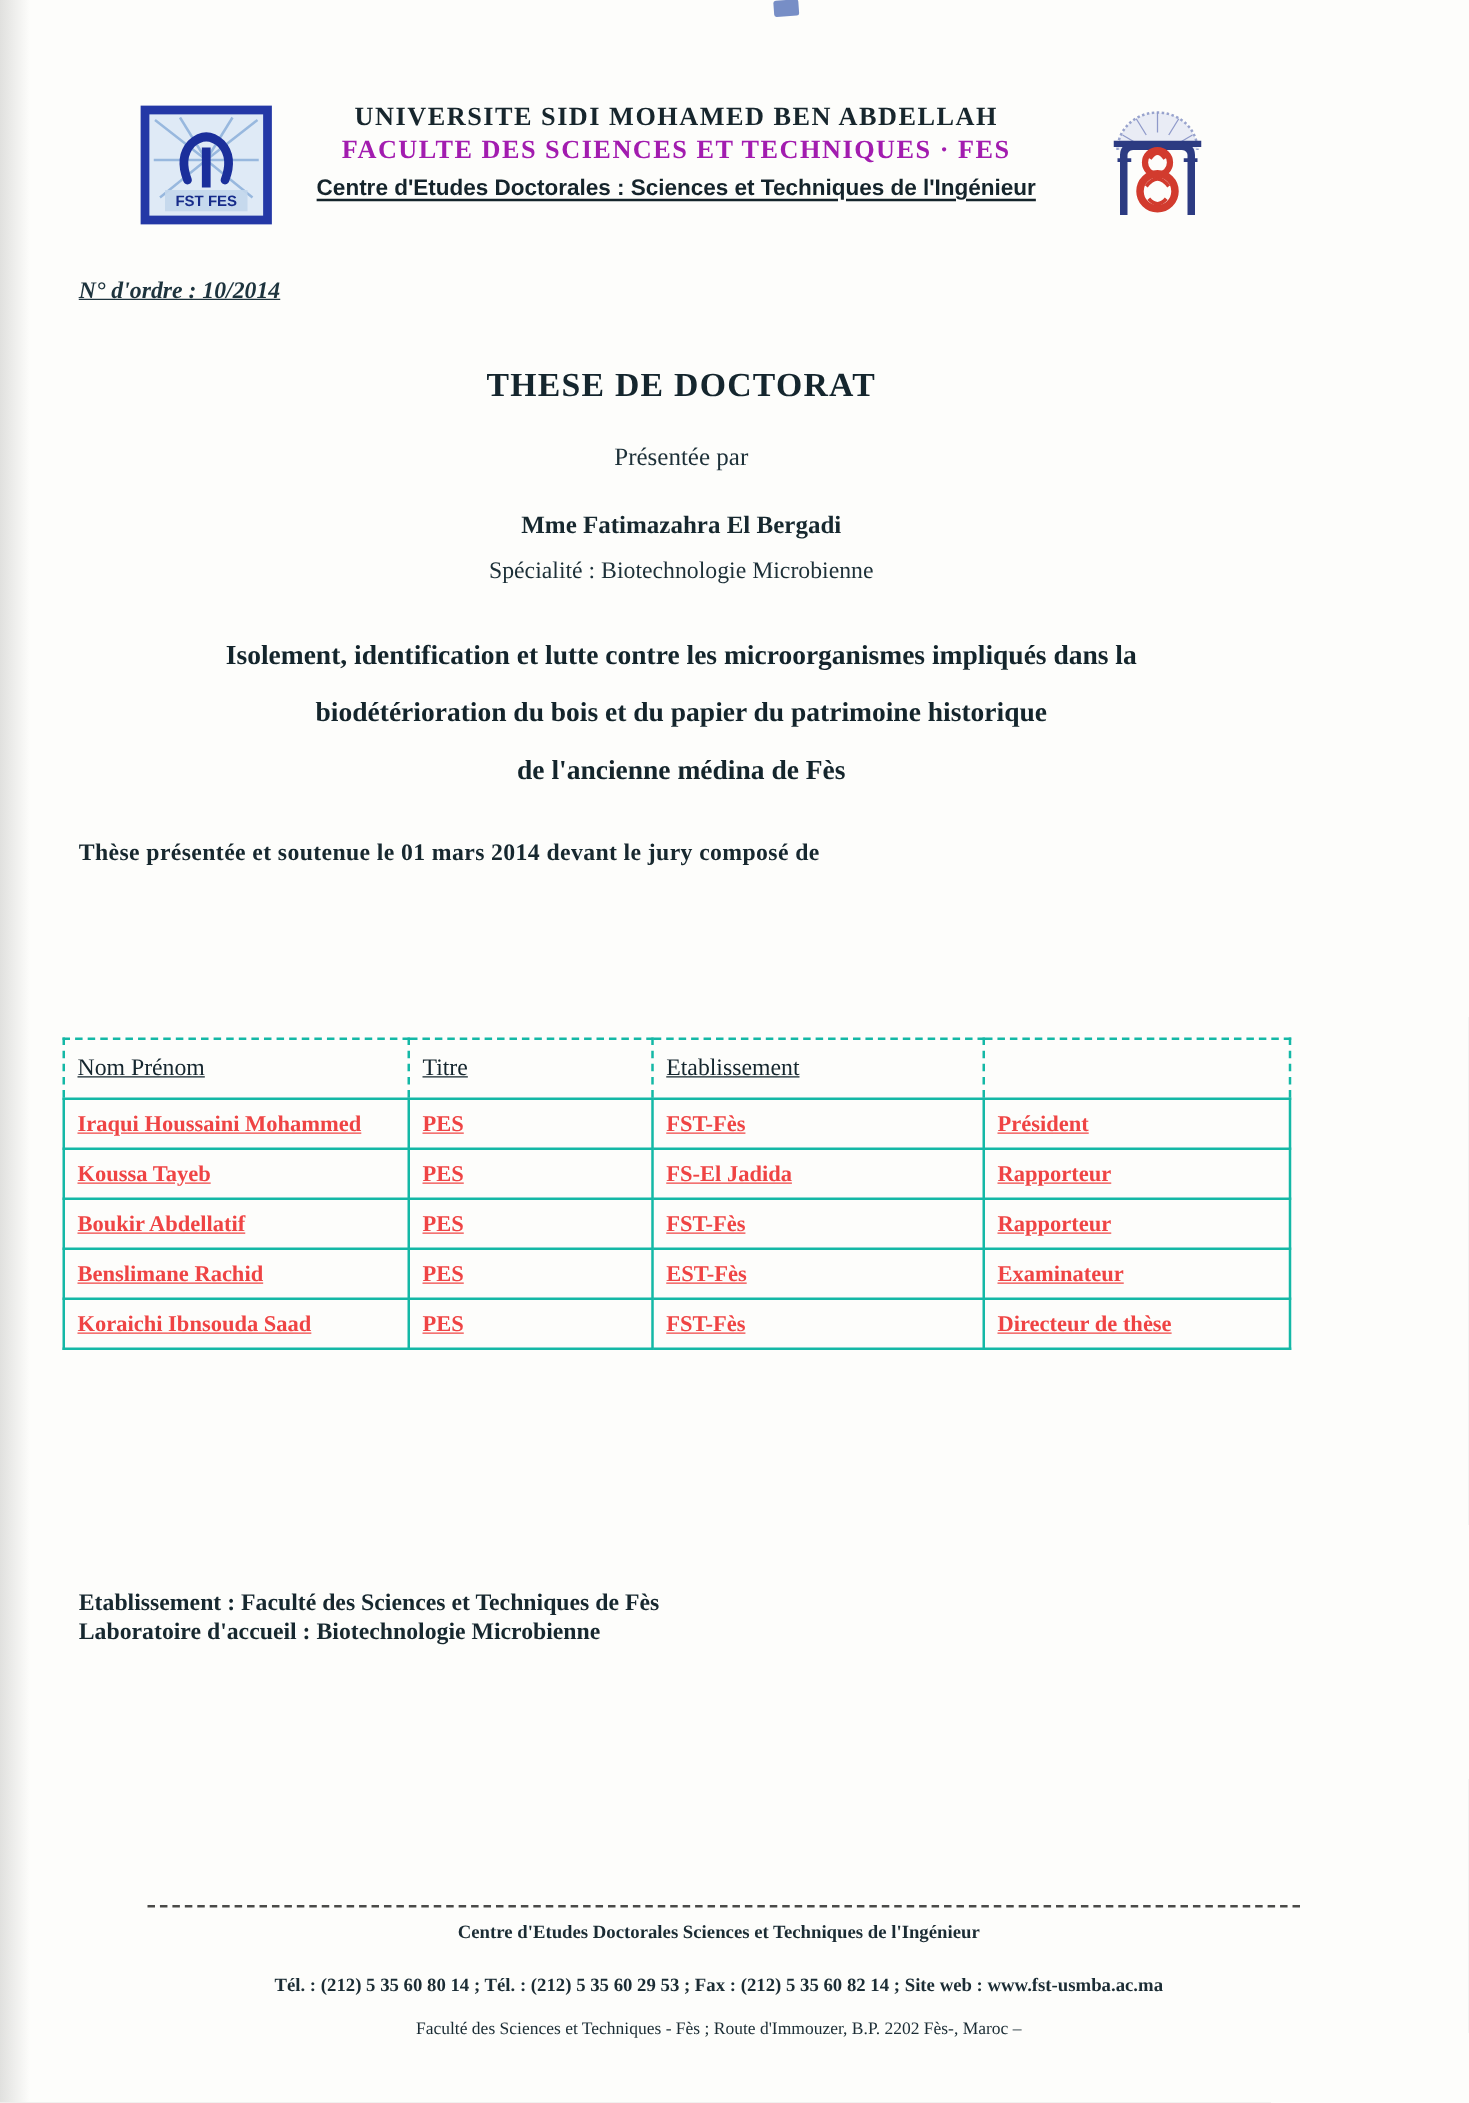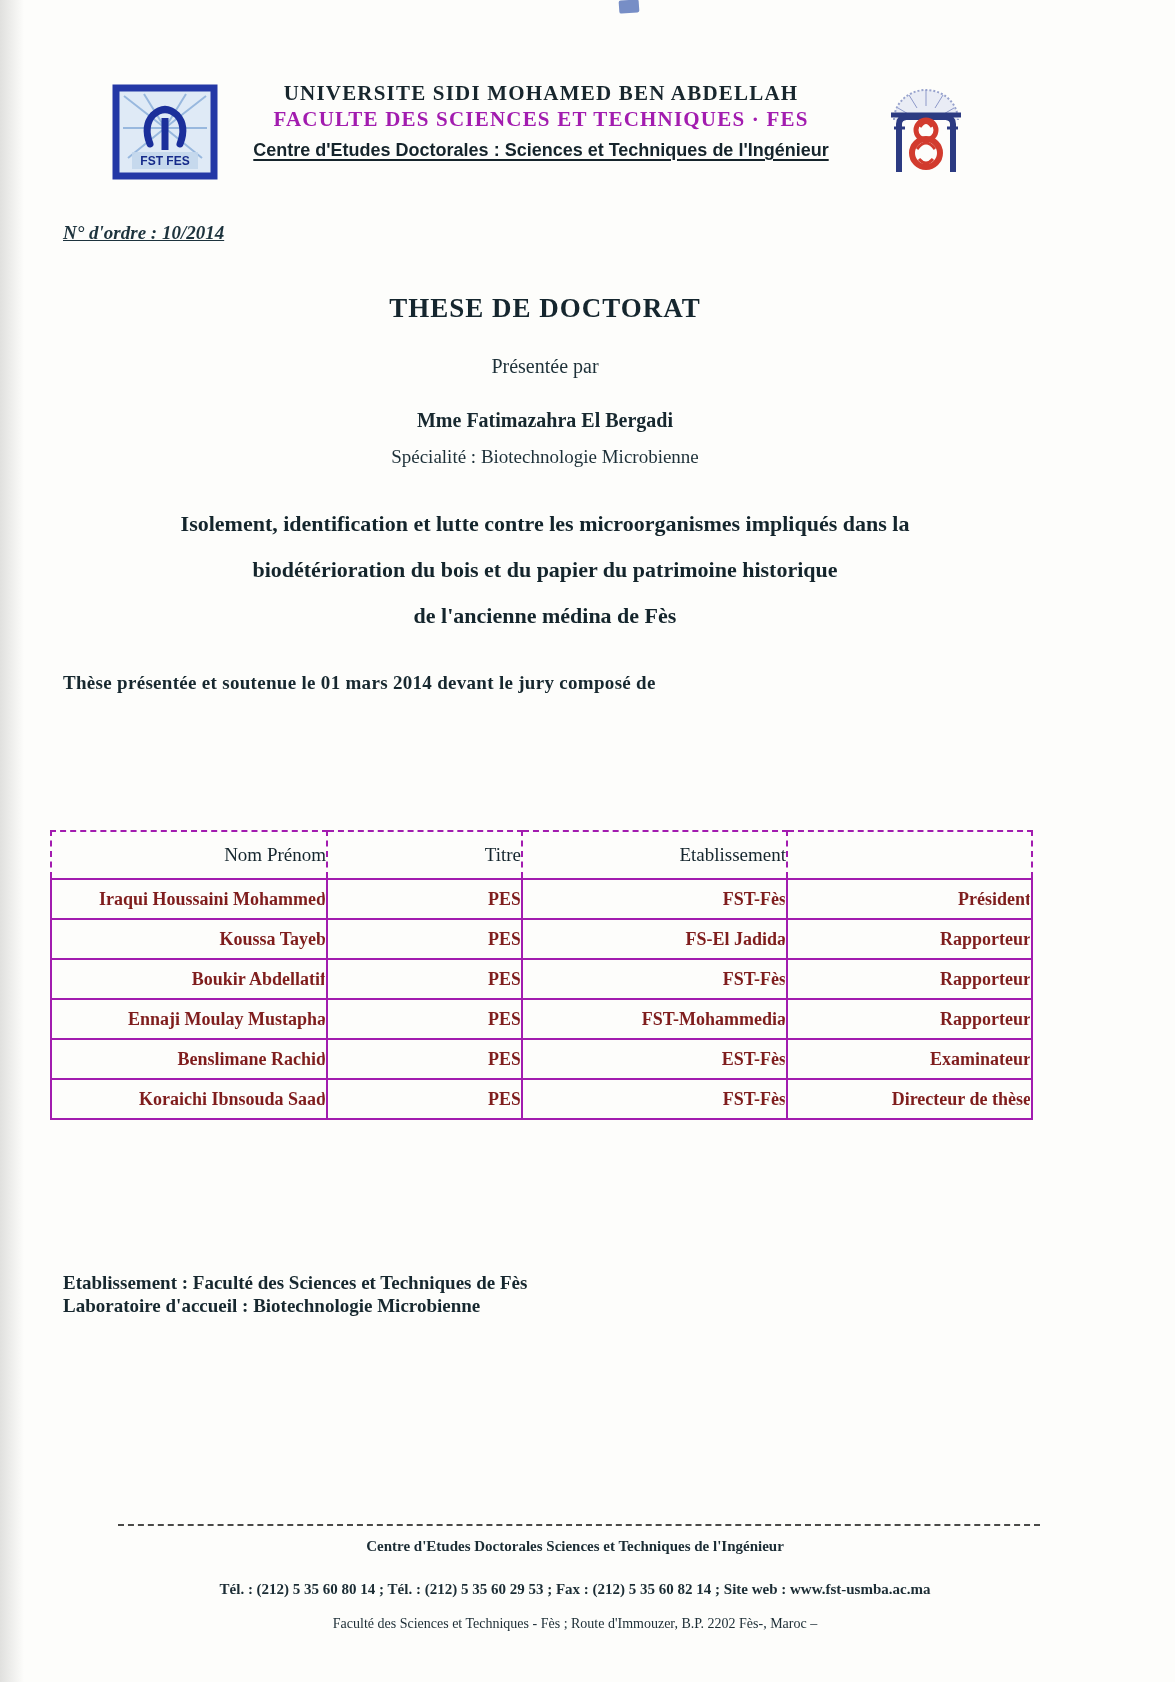--- a/index.html
+++ b/index.html
@@ -32,24 +32,24 @@
   .center-col{position:absolute;left:0;top:0;width:1090px;text-align:center;}
   .doc-type{position:absolute;top:293px;width:100%;font-size:27px;font-weight:bold;letter-spacing:1px;color:#15262e;}
   .presented-by{position:absolute;top:355px;width:100%;font-size:20px;color:#1d3038;}
   .author{position:absolute;top:409px;width:100%;font-size:20px;font-weight:bold;color:#17282f;}
   .specialty{position:absolute;top:446px;width:100%;font-size:19px;color:#1d3038;}
   .thesis-title{position:absolute;top:501px;width:100%;font-size:22px;font-weight:bold;color:#14252c;line-height:46px;}
   
   .defense{position:absolute;left:63px;top:672px;font-size:19px;font-weight:bold;color:#17282f;letter-spacing:.3px;}
   
   .jury{position:absolute;left:50px;top:830px;border-collapse:collapse;table-layout:fixed;width:981px;}
-  .jury th,.jury td{border:2px solid #a21caf;padding:0 0 0 10px;text-align:right;vertical-align:middle;
-    font-family:"Liberation Serif", serif;overflow:hidden;white-space:nowrap;}
+  .jury th,.jury td{border:2px solid #14b8a6;padding:0 0 0 10px;text-align:left;vertical-align:middle;
+    font-family:"Liberation Serif", serif;overflow:hidden;white-space:nowrap;text-decoration:underline;}
   .jury th{height:46px;font-size:19px;font-weight:normal;color:#15262e;border-style:dashed;border-width:2px;}
-  .jury td{height:38px;font-size:18px;font-weight:bold;color:#7f1d1d;border-radius:20px;}
+  .jury td{height:38px;font-size:18px;font-weight:bold;color:#ef4444;border-radius:20px;}
   
   .lab-line{position:absolute;left:63px;font-size:19px;font-weight:bold;color:#17282f;}
   .lab-1{top:1295px;}
   .lab-2{top:1272px;}
   
   .footer-sep{position:absolute;left:118px;top:1524px;width:922px;border-top:2px dashed #4a4a48;}
   .footer-text{position:absolute;left:60px;width:1030px;text-align:center;color:#1b2c34;}
   .f1{top:1538px;font-size:15px;font-weight:bold;}
   .f2{top:1616px;font-size:14px;font-weight:400;}
   .f3{top:1581px;font-size:15px;font-weight:600;}
@@ -155,26 +155,20 @@
         <td>FS-El Jadida</td>
         <td>Rapporteur</td>
       </tr>
       <tr>
         <td>Boukir Abdellatif</td>
         <td>PES</td>
         <td>FST-Fès</td>
         <td>Rapporteur</td>
       </tr>
       <tr>
-        <td>Ennaji Moulay Mustapha</td>
-        <td>PES</td>
-        <td>FST-Mohammedia</td>
-        <td>Rapporteur</td>
-      </tr>
-      <tr>
         <td>Benslimane Rachid</td>
         <td>PES</td>
         <td>EST-Fès</td>
         <td>Examinateur</td>
       </tr>
       <tr>
         <td>Koraichi Ibnsouda Saad</td>
         <td>PES</td>
         <td>FST-Fès</td>
         <td>Directeur de thèse</td>

